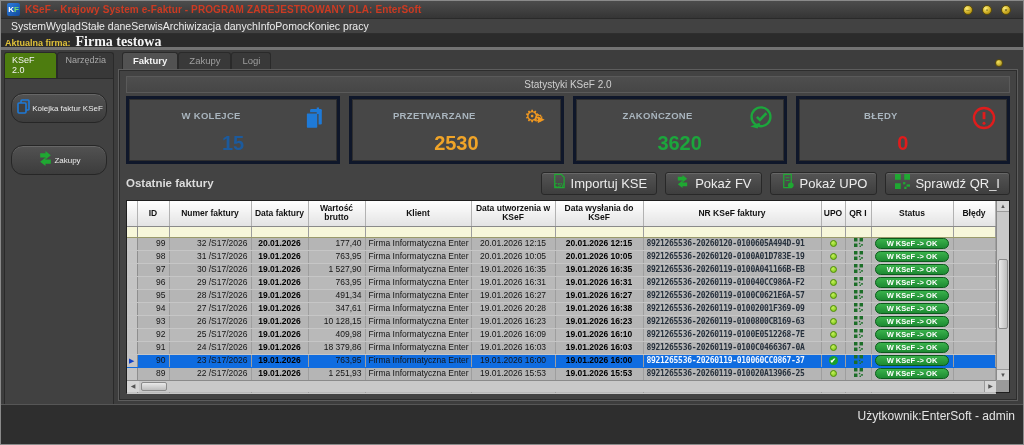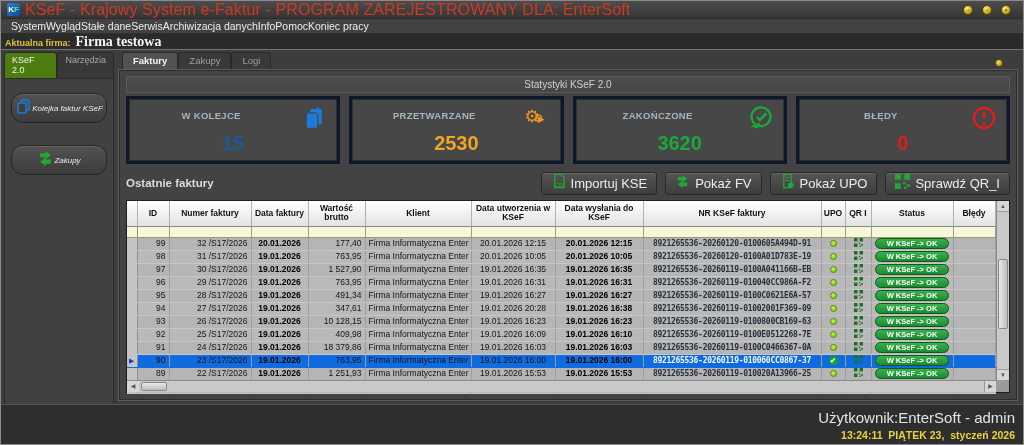--- a/index.html
+++ b/index.html
@@ -16,48 +16,48 @@
     height:18px; background:linear-gradient(#4c4c4c,#353535);
     display:flex; align-items:center; padding:0 6px; border-bottom:1px solid #2a2a2a;
   }
   .app-logo {
     width:13px; height:13px; border-radius:2px;
     background:linear-gradient(135deg,#2d7de0,#124a9a);
     color:#fff; font-size:8px; font-weight:bold; line-height:13px; text-align:center;
     margin-right:5px; flex:0 0 auto;
   }
   .app-logo i { font-style:normal; color:#6fe06f; }
-  .app-title { color:#cc3a22; font-weight:normal; font-size:16px; letter-spacing:.1px; flex:1 1 auto; white-space:nowrap; overflow:hidden;}
+  .app-title { color:#cc3a22; font-weight:bold; font-size:10px; letter-spacing:.1px; flex:1 1 auto; white-space:nowrap; overflow:hidden;}
   .win-controls { display:flex; gap:9px; padding-right:6px; }
   .orb {
     width:10px; height:10px; border-radius:50%;
     background:radial-gradient(circle at 35% 30%, #ffef7a, #c8a81e 60%, #8a7210);
     border:1px solid #5c4c0a; font-size:6px; line-height:8px; text-align:center; color:#4a3c06; cursor:pointer;
   }
   
   .menubar {
     height:15px; background:#424242; border-bottom:1px solid #2e2e2e;
     display:flex; align-items:center; padding:0 10px;
   }
   .menubar span { font-size:10.5px; color:#ececec; cursor:default; white-space:nowrap; }
   
-  .companybar { height:16px; background:#2b2b2b; display:flex; align-items:baseline; padding:0 4px; border-bottom:1px solid #737373;}
+  .companybar { height:16px; background:#2b2b2b; display:flex; align-items:baseline; padding:0 4px; border-bottom:3px solid #737373;}
   .company-label { color:#e0c23a; font-weight:bold; font-size:9px; margin-right:5px; }
   .company-value { color:#f4f4f4; font-weight:bold; font-size:14px; font-family:"Liberation Serif", serif; }
   
   .content { display:flex; height:356px; }
   .sidebar { width:113px; flex:0 0 auto; padding:2px 0 0 3px; }
   .side-tabs { display:flex; }
   .side-tab { font-size:9px; padding:2px 7px 3px; border:1px solid #2a2a2a; border-bottom:none; border-radius:3px 3px 0 0; background:#383838; color:#a8a8a8; cursor:pointer; }
   .side-tab.active { background:#4d7c0f; color:#f2f2f2; }
   .side-panel { border:1px solid #2a2a2a; background:#414141; height:334px; padding:14px 6px; }
   .side-btn {
     display:flex; align-items:center; width:96px; height:30px; margin:0 auto 22px;
     background:linear-gradient(#525252,#3c3c3c); border:1px solid #262626; border-radius:12px;
-    box-shadow:inset 0 1px 0 rgba(255,255,255,.12); cursor:pointer; padding:0 5px; justify-content:center;font-style:italic;
+    box-shadow:inset 0 1px 0 rgba(255,255,255,.12); cursor:pointer; padding:0 5px; justify-content:center;
   }
   .side-btn span.lbl { font-size:8px; color:#ececec; white-space:nowrap; }
   
   .main { flex:1 1 auto; padding:2px 5px 0 4px; position:relative; }
   .main-tabs { display:flex; margin-left:4px;align-items:center; }
   .main-tab { font-size:9.5px; padding:2px 10px 3px; border:1px solid #2a2a2a; border-bottom:none; border-radius:3px 3px 0 0; background:#393939; color:#9e9e9e; cursor:pointer; }
   .main-tab.active { background:#525252; color:#f4f4f4; font-weight:bold; }
   .main-body { border:1px solid #5d5d5d; box-shadow:inset 0 0 0 1px #2d2d2d; background:#434343; height:332px; padding:6px 7px; position:relative; }
   .help-dot { position:absolute; top:-11px; right:14px; width:8px; height:8px; border-radius:50%;
     background:radial-gradient(circle at 35% 30%, #f6e45c, #9c8414); border:1px solid #5c4c0a; cursor:pointer;}
@@ -88,21 +88,21 @@
     border-right:1px solid #b2b2b2; border-bottom:1px solid #8a8a8a; height:25px; line-height:9px;
     text-align:center; padding:0 1px; overflow:hidden; cursor:pointer;
   }
   .grid td { font-size:8.5px; color:#141414; height:12px; line-height:11px; padding:0 3px;
     border-right:1px solid #9e9e9e; border-bottom:1px solid #c6c6c6; white-space:nowrap; overflow:hidden; }
   tr.filter td { background:#f7f7da; border-bottom:1px solid #9a9a6a; height:11px; cursor:text; }
   td.ind { background:#c4c4c4; border-right:1px solid #8e8e8e; padding:0; text-align:center; }
   td.num, td.r { text-align:right; }
   td.c { text-align:center; }
   td.bold { font-weight:bold; color:#000; }
-  td.nr { font-family:"DejaVu Sans Mono", monospace; font-size:8px; letter-spacing:-.3px; color:#26303c; font-weight:bold;text-align:center; }
+  td.nr { font-family:"DejaVu Sans Mono", monospace; font-size:8px; letter-spacing:-.3px; color:#26303c; font-weight:bold; }
   tr.row { background:#b5b5b5; cursor:pointer; }
   tr.row:nth-child(odd) { background:#b9b9b9; }
   tr.row.selected td { background:#0f6ce0; border-bottom-color:#0f6ce0; }
   tr.row.selected td.ind { background:#c4c4c4; }
   tr.row.selected td.nr { color:#f2f7ff; }
   .row-arrow { display:none; color:#1243c8; font-size:7px; }
   tr.selected .row-arrow { display:inline; }
   .upo-dot { display:inline-block; width:7px; height:7px; border-radius:50%;
     background:radial-gradient(circle at 35% 30%, #c6f05a, #74c214); border:1px solid #4e8a0c; vertical-align:middle;}
   .upo-check { display:none; width:9px; height:9px; border-radius:50%; background:#18a02c; color:#fff;
@@ -115,21 +115,21 @@
   .vscroll { position:absolute; top:0; right:0; bottom:12px; width:13px; background:#c9c9c9; border-left:1px solid #8a8a8a; }
   .vscroll .arr { height:11px; font-size:6px; color:#555; text-align:center; line-height:11px; background:#d6d6d6; border-bottom:1px solid #9a9a9a; cursor:pointer;}
   .vscroll .arr.down { position:absolute; bottom:0; left:0; right:0; border-top:1px solid #9a9a9a; border-bottom:none;}
   .vscroll .thumb { position:absolute; top:58px; left:1px; width:10px; height:70px; background:linear-gradient(90deg,#e9e9e9,#bdbdbd); border:1px solid #8a8a8a; border-radius:2px; cursor:grab;}
   .hscroll { position:absolute; left:0; right:13px; bottom:0; height:12px; background:#c9c9c9; border-top:1px solid #8a8a8a; display:flex; align-items:center;}
   .hscroll .arr { width:12px; font-size:6px; color:#555; text-align:center; background:#d6d6d6; height:100%; line-height:11px; cursor:pointer;}
   .hscroll .arr.right { position:absolute; right:0; border-left:1px solid #9a9a9a;}
   .hscroll .thumb { width:26px; height:9px; margin-left:2px; background:linear-gradient(#e9e9e9,#bdbdbd); border:1px solid #8a8a8a; border-radius:2px; cursor:grab;}
   
   .footer { position:absolute; left:0; right:0; bottom:0; height:40px; background:#2e2e2e; border-top:1px solid #565656; padding:4px 8px 0 0; text-align:right;}
-  .footer .user { font-size:15px; color:#e4e4e4;margin-left:12px; }
+  .footer .user { font-size:12px; color:#e4e4e4;margin-left:12px; }
   .footer .clock { font-size:10.5px; color:#e8d43a; font-weight:bold; margin-top:3px; white-space:pre; }
 </style>
 </head>
 <body>
 
 <div class="titlebar">
   <div class="app-logo">K<i>F</i></div>
   <div class="app-title">KSeF - Krajowy System e-Faktur - PROGRAM ZAREJESTROWANY DLA: EnterSoft</div>
   <div class="win-controls">
     <div class="orb">–</div>
@@ -630,14 +630,13 @@
           <div class="arr right">▶</div>
         </div>
       </div>
 
     </div>
   </div>
 </div>
 
 <div class="footer">
   <div class="user">Użytkownik:EnterSoft - admin</div>
-  <div class="clock">13:24:11  PIĄTEK 23,  styczeń 2026</div>
 </div>
 
 </body></html>

